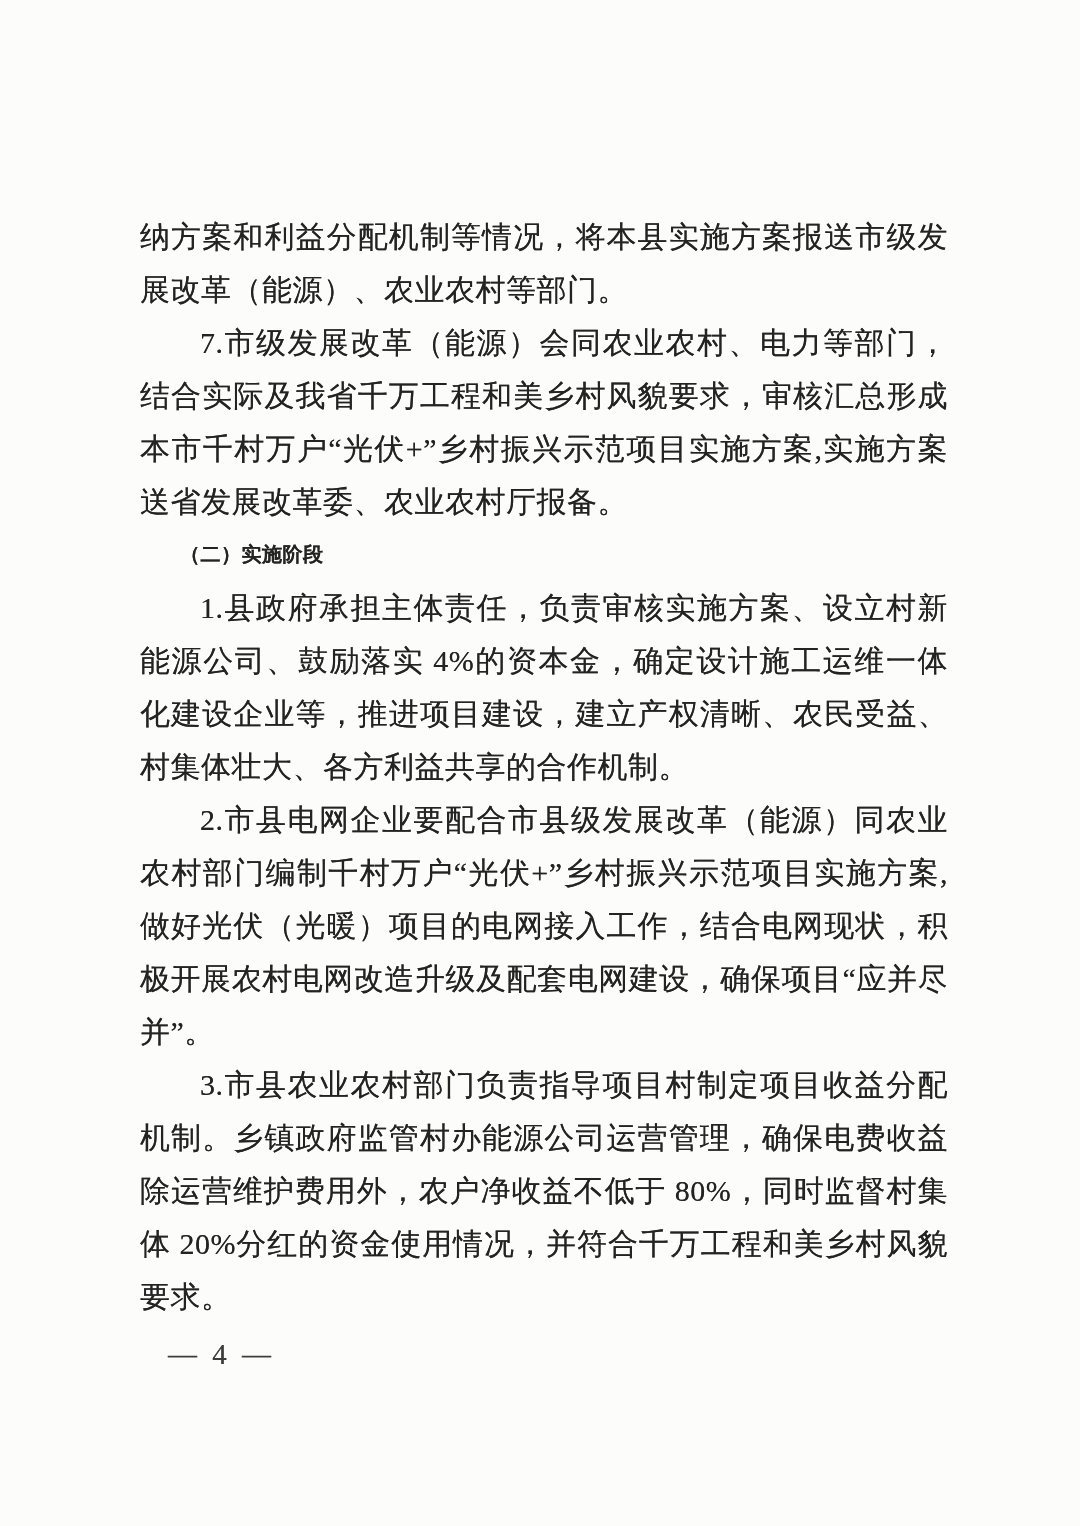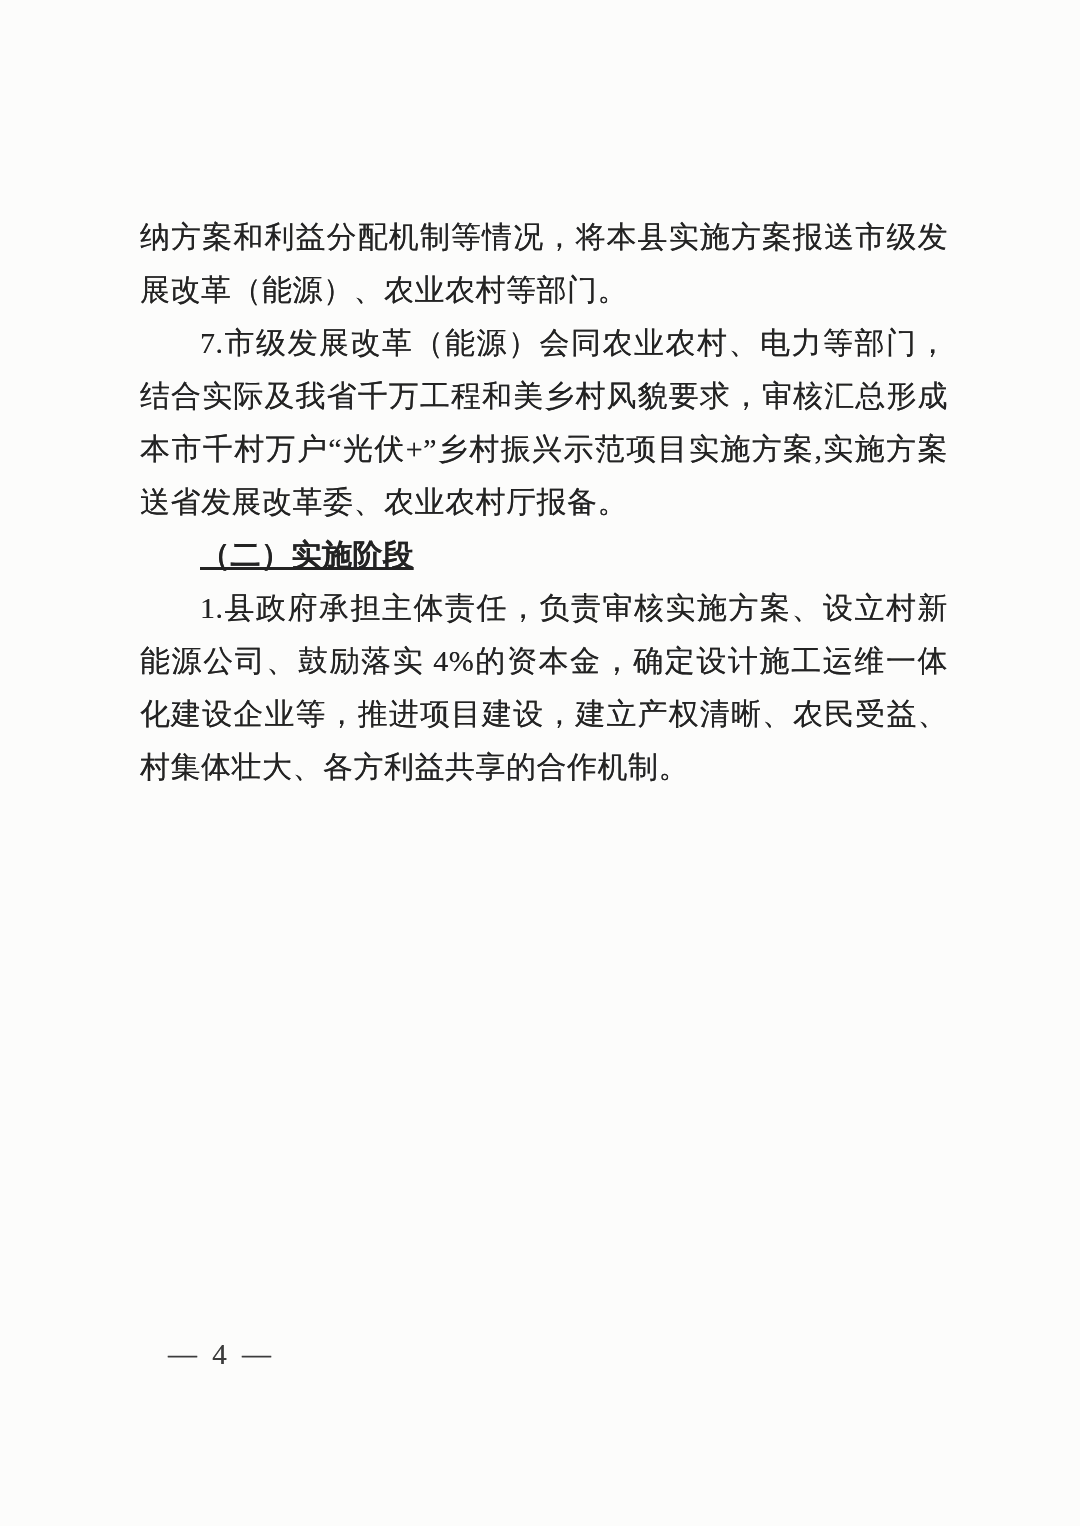--- a/index.html
+++ b/index.html
@@ -42,22 +42,21 @@
   }
   .para,
   .section-heading {
     text-indent: 2em;
   }
   .para-continuation {
     text-indent: 0;
   }
   .section-heading {
     font-weight: bold;
-    font-size: 30px;
-    text-decoration: underline;
+    font-size: 20px;
   }
   .page-footer {
     position: absolute;
     top: 1338px;
     left: 168px;
     color: #3c3c3c;
     font-size: 29px;
     letter-spacing: 4px;
     text-shadow: 0 0 0.6px rgba(60,60,60,0.7);
   }
@@ -69,19 +68,21 @@
 
   <div class="content">
     <p class="para-continuation">纳方案和利益分配机制等情况，将本县实施方案报送市级发展改革（能源）、农业农村等部门。</p>
 
     <p class="para">7.市级发展改革（能源）会同农业农村、电力等部门，结合实际及我省千万工程和美乡村风貌要求，审核汇总形成本市千村万户“光伏+”乡村振兴示范项目实施方案,实施方案送省发展改革委、农业农村厅报备。</p>
 
     <h3 class="section-heading">（二）实施阶段</h3>
 
     <p class="para">1.县政府承担主体责任，负责审核实施方案、设立村新能源公司、鼓励落实 4%的资本金，确定设计施工运维一体化建设企业等，推进项目建设，建立产权清晰、农民受益、村集体壮大、各方利益共享的合作机制。</p>
 
+    <p class="para">2.市县电网企业要配合市县级发展改革（能源）同农业农村部门编制千村万户“光伏+”乡村振兴示范项目实施方案,做好光伏（光暖）项目的电网接入工作，结合电网现状，积极开展农村电网改造升级及配套电网建设，确保项目“应并尽并”。</p>
 
+    <p class="para">3.市县农业农村部门负责指导项目村制定项目收益分配机制。乡镇政府监管村办能源公司运营管理，确保电费收益除运营维护费用外，农户净收益不低于 80%，同时监督村集体 20%分红的资金使用情况，并符合千万工程和美乡村风貌要求。</p>
 
   </div>
 
   <div class="page-footer">— 4 —</div>
 
 </div>
 
 </body></html>

